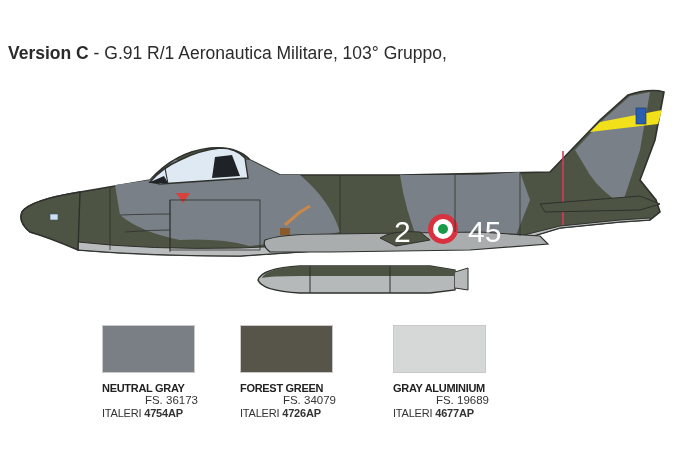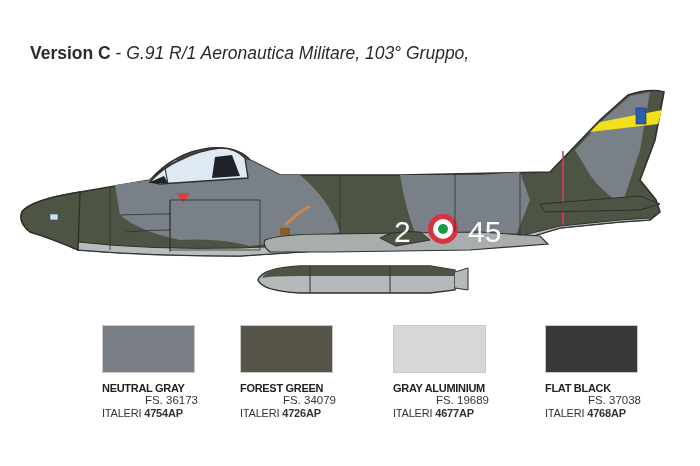--- a/index.html
+++ b/index.html
@@ -1,19 +1,19 @@
 <!DOCTYPE html>
 <html><head>
   <meta charset="utf-8">
   <style>
     html, body { margin: 0; padding: 0; background: #ffffff; }
     body { width: 700px; height: 466px; position: relative; overflow: hidden; font-family: "Liberation Sans", sans-serif; color: #2a2a2a; }
     .caption { position: absolute; left: 8px; top: 43px; font-size: 17.5px; line-height: 20px; color: #2b2b2b; }
-    .caption .ver { font-weight: bold; margin-left: 22px; }
-    .caption .desc { font-style: italic; }
+    .caption .ver { font-weight: bold; }
+    .caption .desc { }
     .plane { position: absolute; left: 0; top: 60px; width: 700px; height: 260px; }
     .swatch-row { position: absolute; left: 11px; top: 325px; width: 700px; height: 130px; }
     .swatch { position: absolute; width: 96px; }
     .swatch .chip { width: 93px; height: 48px; border: 1px solid #c9c9c9; box-sizing: border-box; }
     .swatch .name { margin-top: 9px; font-size: 11px; font-weight: bold; letter-spacing: -0.3px; line-height: 12px; color: #222; white-space: nowrap; }
     .swatch .fs { font-size: 11.5px; line-height: 13px; color: #333; white-space: nowrap; text-align: right; }
     .swatch .it { font-size: 11px; line-height: 13px; color: #333; white-space: nowrap; letter-spacing: -0.2px; }
     .swatch .it b { font-weight: bold; }
   </style>
 </head>
@@ -105,19 +105,13 @@
     <div class="name">FOREST GREEN</div>
     <div class="fs">FS. 34079</div>
     <div class="it"><span>ITALERI </span><b>4726AP</b></div>
   </div>
   <div class="swatch" style="left:382px">
     <div class="chip" style="background:#d6d8d8"></div>
     <div class="name">GRAY ALUMINIUM</div>
     <div class="fs">FS. 19689</div>
     <div class="it"><span>ITALERI </span><b>4677AP</b></div>
   </div>
-  <div class="swatch" style="left:534px">
-    <div class="chip" style="background:#383838"></div>
-    <div class="name">FLAT BLACK</div>
-    <div class="fs">FS. 37038</div>
-    <div class="it"><span>ITALERI </span><b>4768AP</b></div>
-  </div>
 </div>
 
 </body></html>

